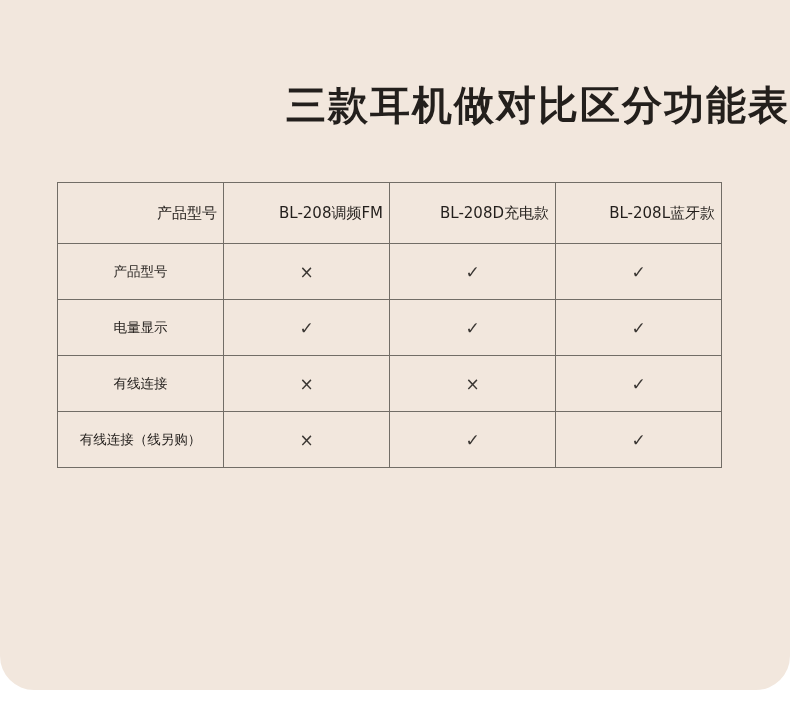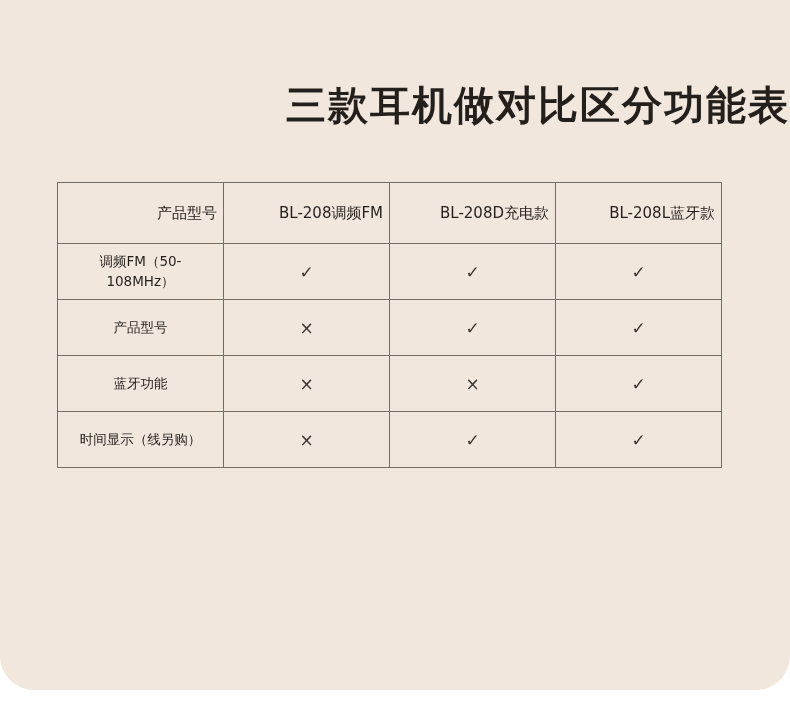--- a/index.html
+++ b/index.html
@@ -104,39 +104,39 @@
       <thead>
         <tr>
           <th>产品型号</th>
           <th>BL-208调频FM</th>
           <th>BL-208D充电款</th>
           <th>BL-208L蓝牙款</th>
         </tr>
       </thead>
       <tbody>
         <tr>
-          <td class="rowlabel">调频FM（50-108MHz）</td>
-          <td class="mark">✓</td>
-          <td class="mark">✓</td>
-          <td class="mark">✓</td>
-        </tr>
-        <tr>
           <td class="rowlabel">产品型号</td>
           <td class="mark">×</td>
           <td class="mark">✓</td>
           <td class="mark">✓</td>
         </tr>
         <tr>
-          <td class="rowlabel">蓝牙功能</td>
+          <td class="rowlabel">电量显示</td>
+          <td class="mark">✓</td>
+          <td class="mark">✓</td>
+          <td class="mark">✓</td>
+        </tr>
+        <tr>
+          <td class="rowlabel">有线连接</td>
           <td class="mark">×</td>
           <td class="mark">×</td>
           <td class="mark">✓</td>
         </tr>
         <tr>
-          <td class="rowlabel">时间显示（线另购）</td>
+          <td class="rowlabel">有线连接（线另购）</td>
           <td class="mark">×</td>
           <td class="mark">✓</td>
           <td class="mark">✓</td>
         </tr>
       </tbody>
     </table>
   </div>
 </div>
 
 </body></html>

